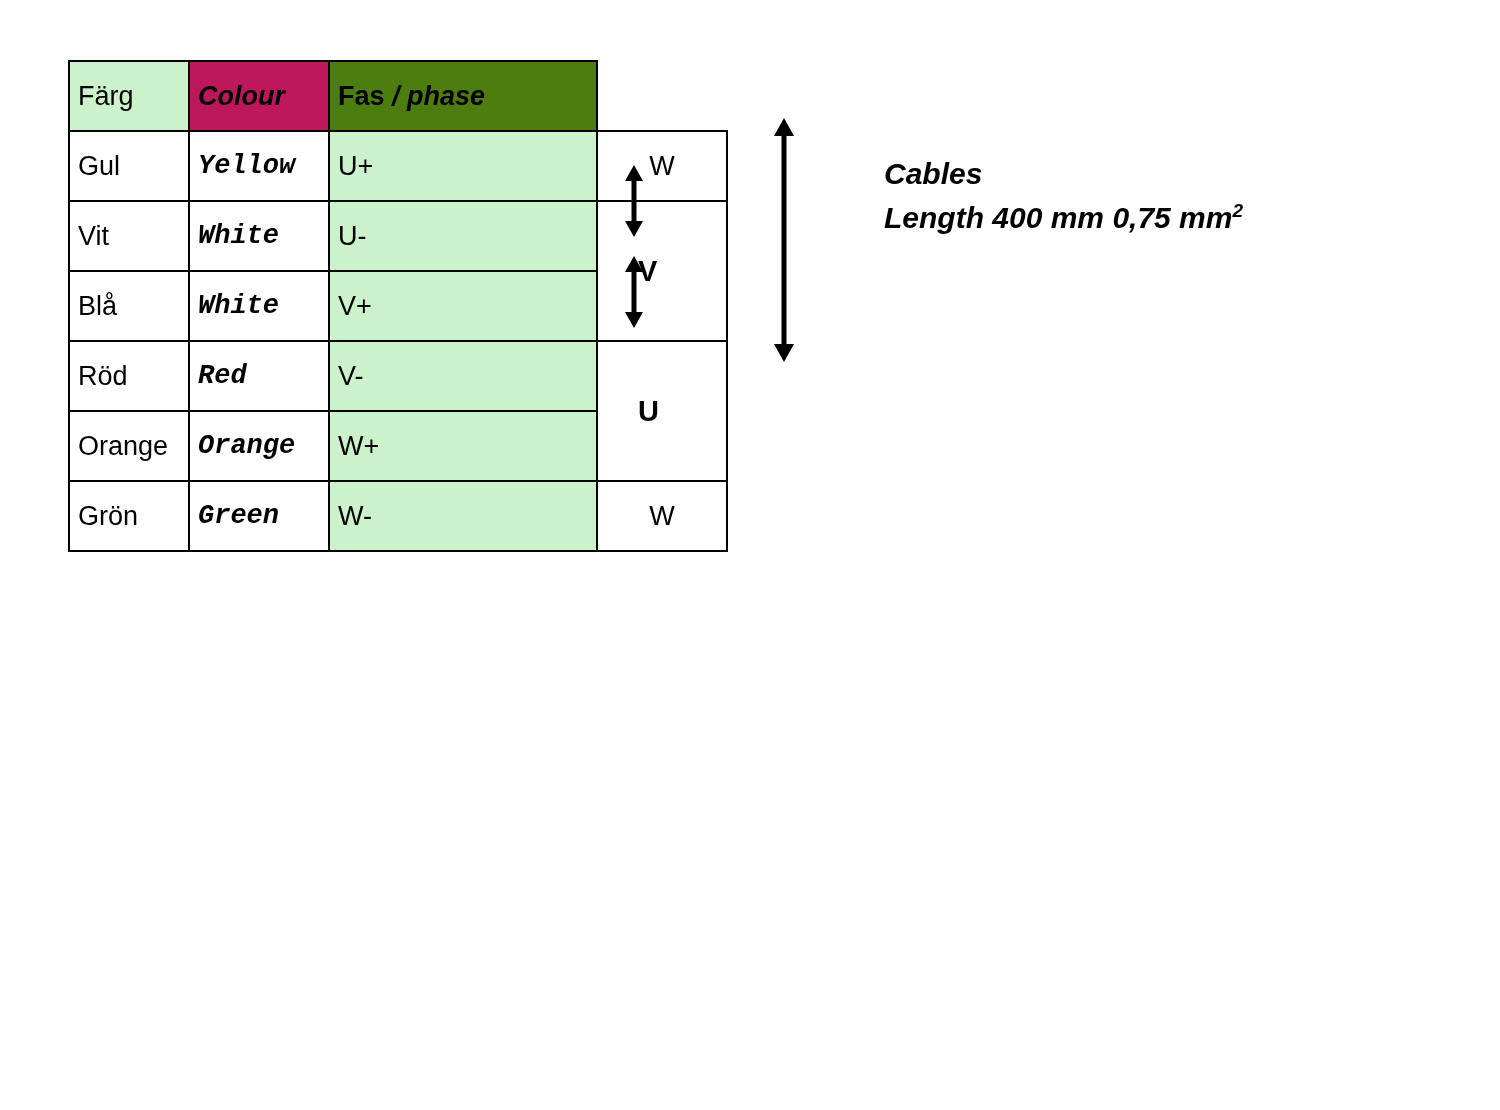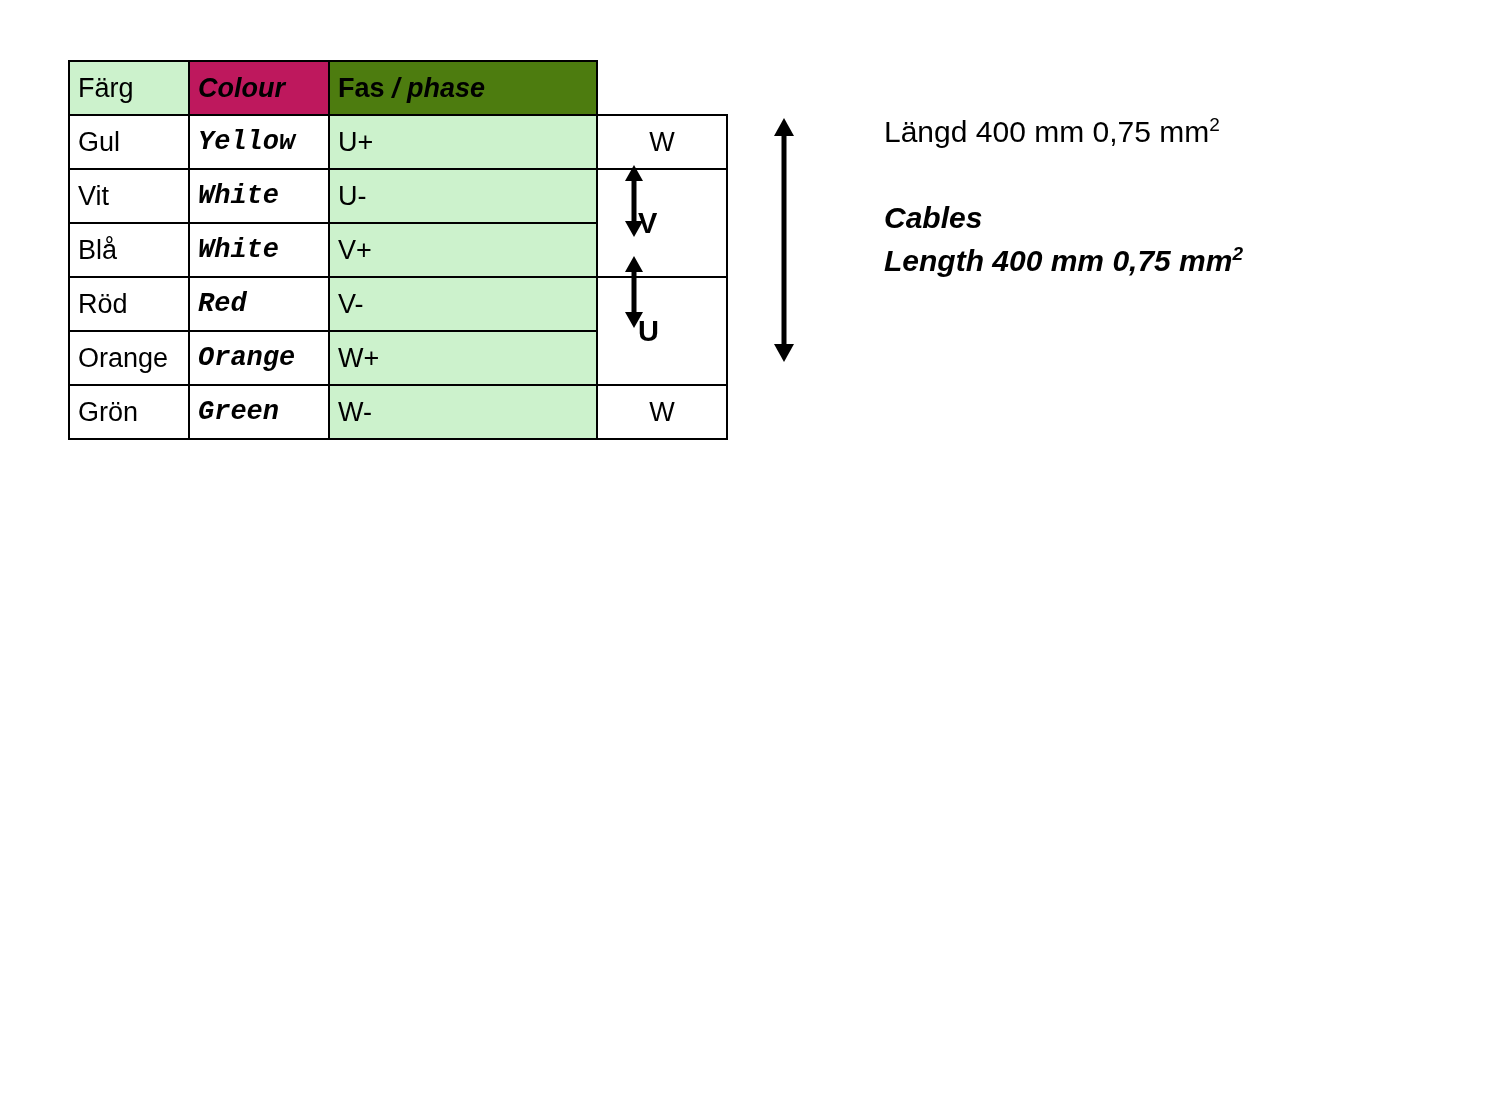--- a/index.html
+++ b/index.html
@@ -20,21 +20,21 @@
   #wiring-table {
     position: absolute;
     left: 68px;
     top: 60px;
     border-collapse: collapse;
     table-layout: fixed;
   }
   #wiring-table td {
     border: 2px solid #000000;
     height: 44px;
-    padding: 4px 8px;
+    padding: 12px 8px;
     font-size: 27px;
     line-height: 1;
     white-space: nowrap;
     margin-top: 44px;
   }
   .col-sv  { width: 120px; text-align: left; }
   .col-en  { width: 122px; text-align: left; font-style: italic; font-weight: bold; font-family: Liberation Mono, monospace; }
   .col-ph  { width: 268px; text-align: center; font-weight: bold; }
   .col-grp { width: 130px; text-align: center; font-weight: bold; }
 
@@ -164,21 +164,18 @@
   <polygon points="17,72 26,56 8,56" fill="#000"></polygon>
 </svg>
 
 <svg class="arrow-layer" style="left:766px; top:118px;" width="36" height="244" viewBox="0 0 36 244">
   <line x1="18" y1="12" x2="18" y2="232" stroke="#000" stroke-width="5"></line>
   <polygon points="18,0 28,18 8,18" fill="#000"></polygon>
   <polygon points="18,244 28,226 8,226" fill="#000"></polygon>
 </svg>
 
 <div id="notes">
-  <div class="sv">
-    <span>Längd 400 mm 0,75 mm</span><sup>2</sup>
-  </div>
   <div class="gap"></div>
   <div class="en">Cables</div>
   <div class="en">
     <span>Length 400 mm 0,75 mm</span><sup>2</sup>
   </div>
 </div>
 
 </body></html>

